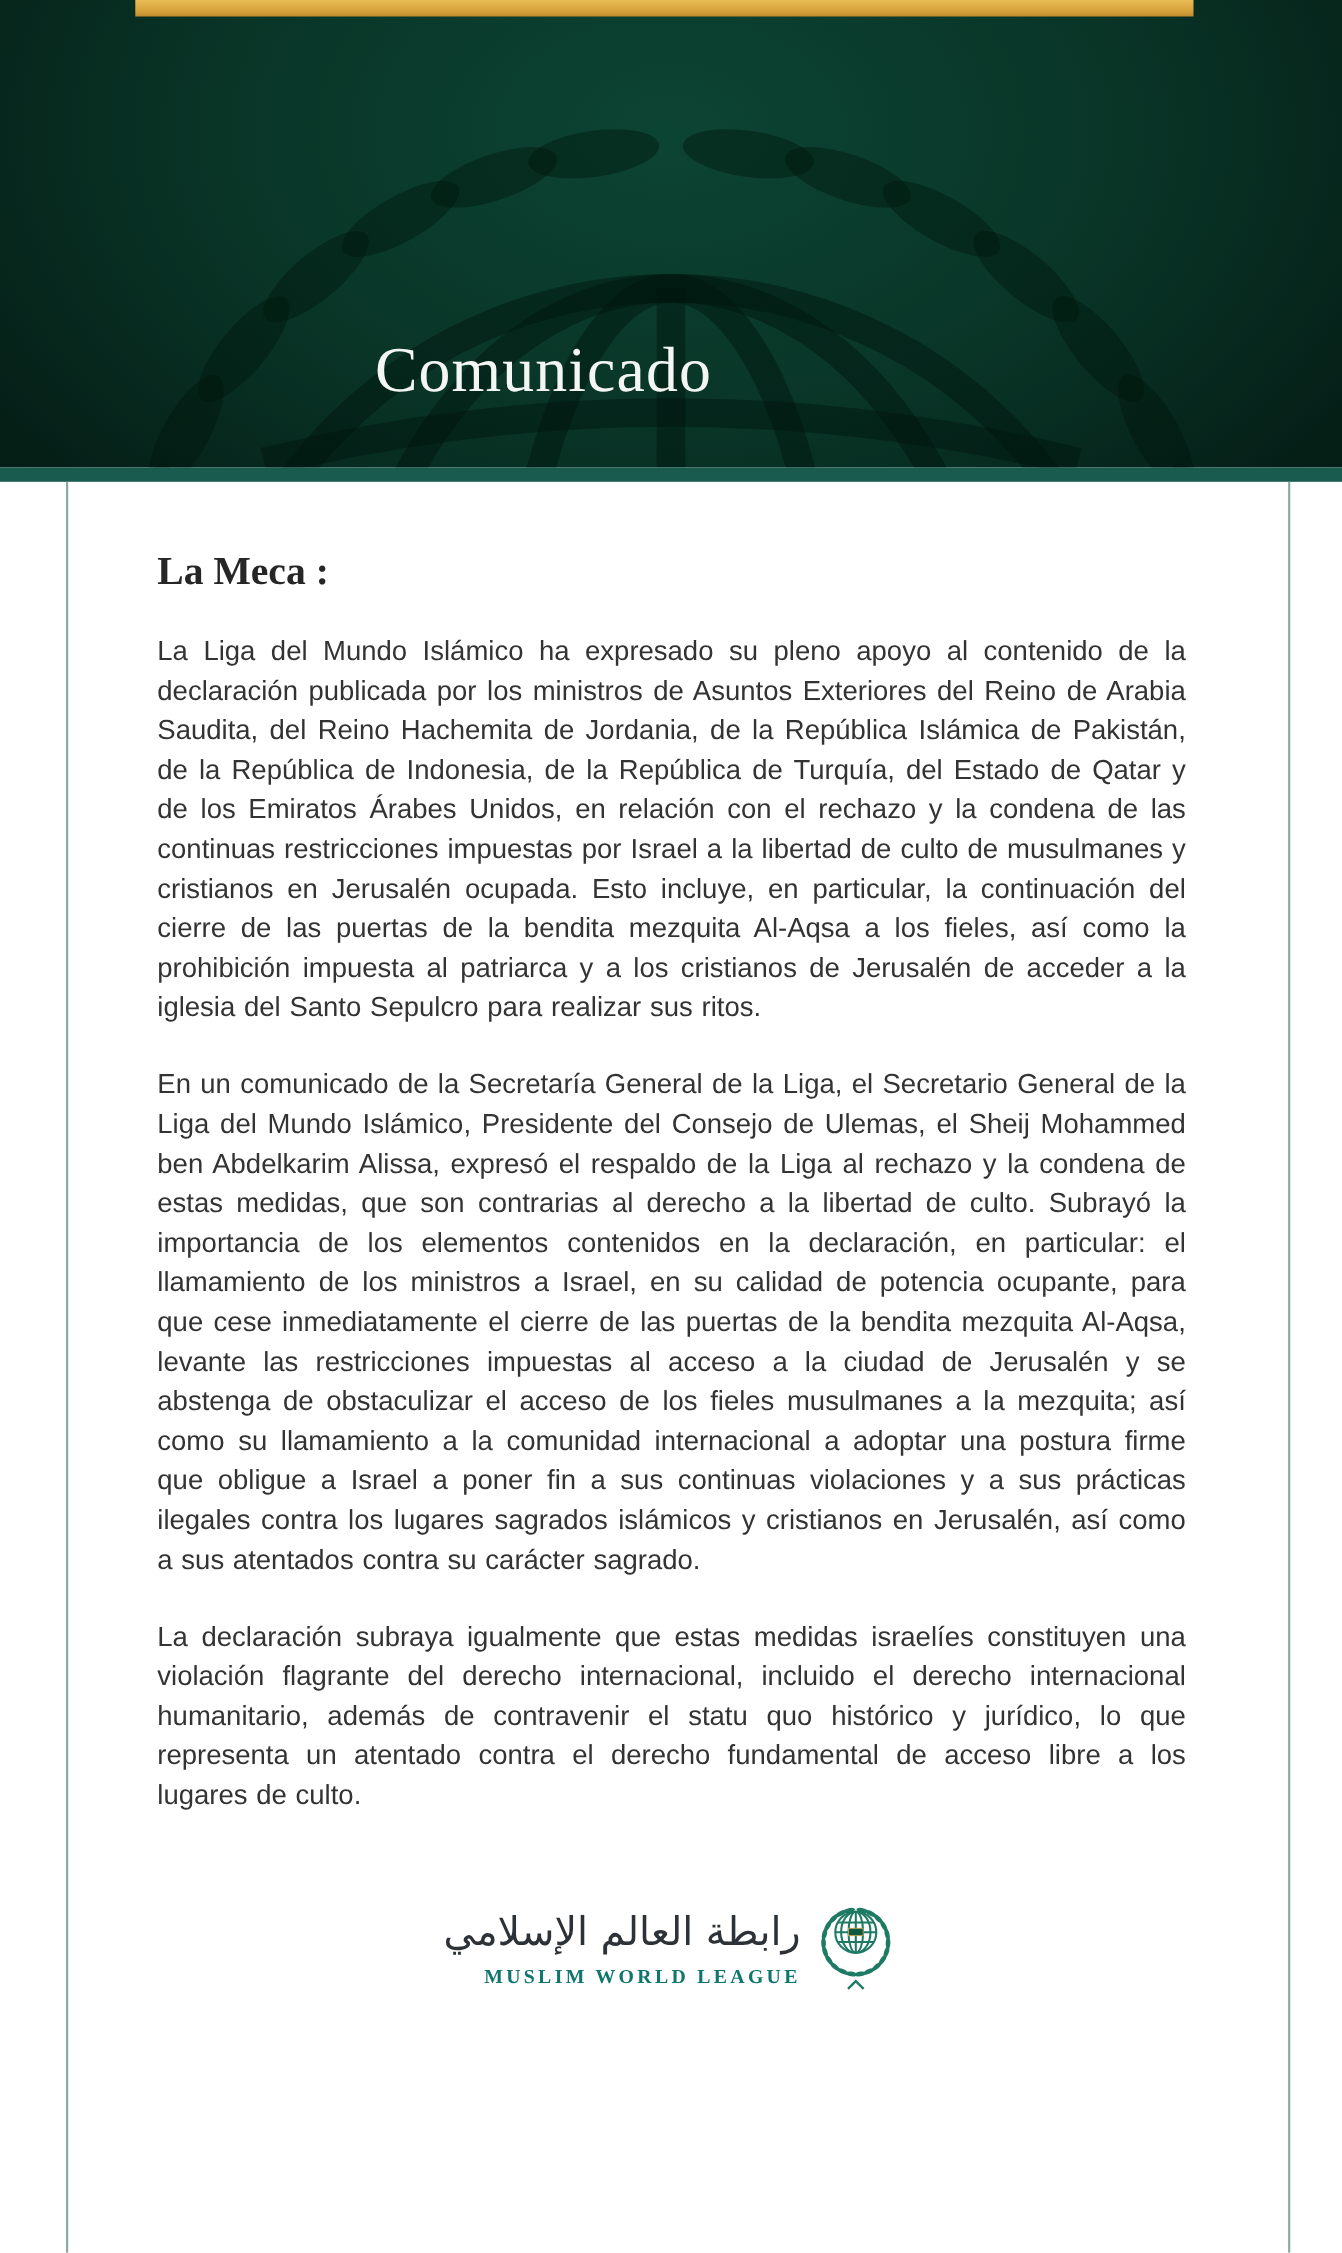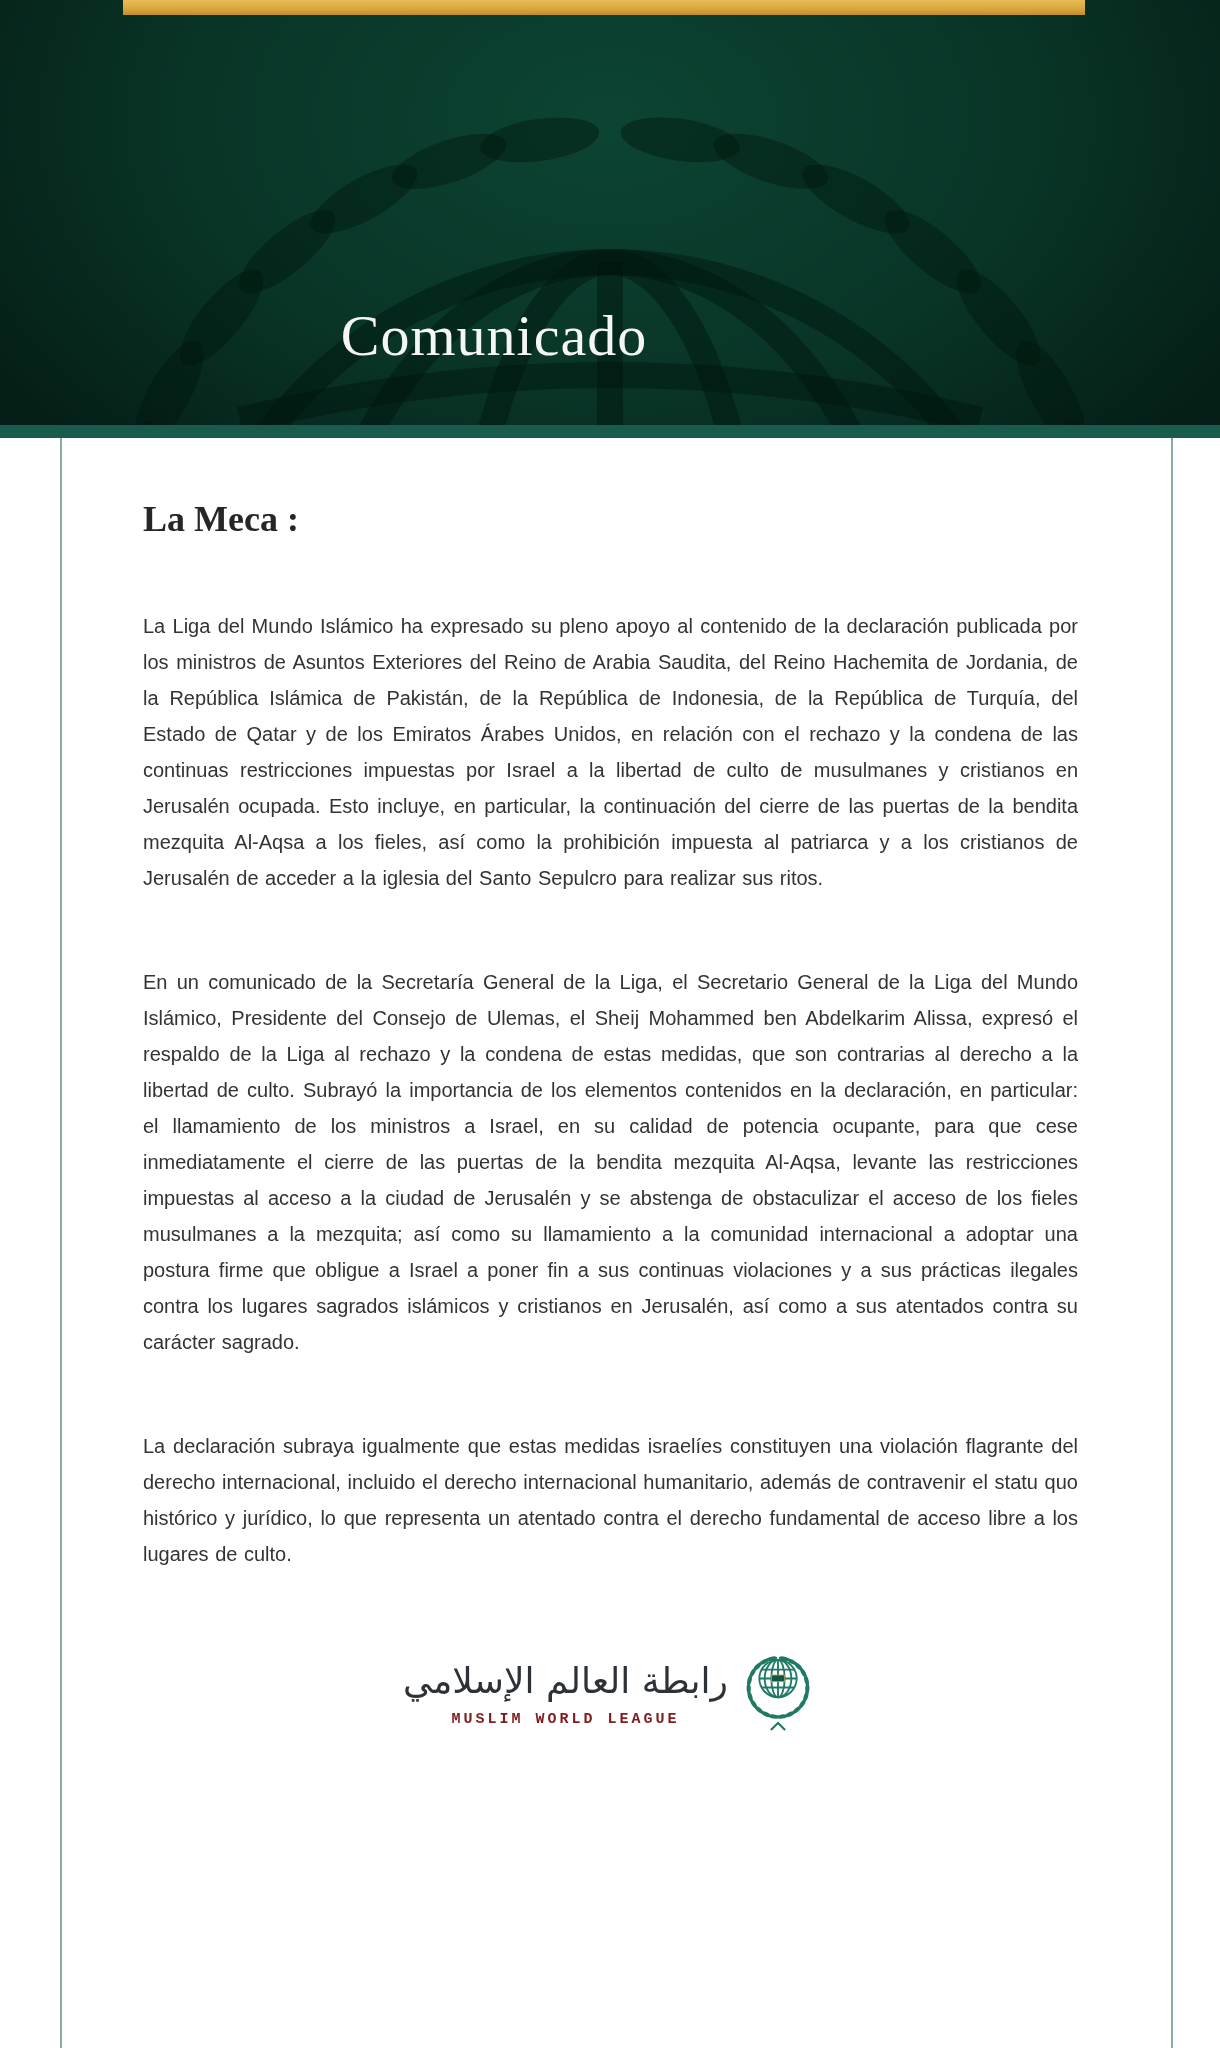--- a/index.html
+++ b/index.html
@@ -47,45 +47,45 @@
   .content {
     position:absolute; left:143px; top:438px; width:935px;
   }
   .dateline {
     margin-top:60px;
     font-family:"Liberation Serif", serif;
     font-size:36px; font-weight:700;
     color:#262626;
   }
   .body-text p {
-    margin-top:68px;
-    font-size:20px; line-height:36px;
+    margin-top:34px;
+    font-size:25px; line-height:36px;
     text-align:justify;
     color:#333333;
     word-spacing:1px;
   }
 
   
   .logo {
     margin-top:66px;
     display:flex; align-items:center; justify-content:center;
     gap:10px;
   }
-  .logo-text { display:flex; flex-direction:column; align-items:center; }
+  .logo-text { display:flex; flex-direction:column; align-items:flex-end; }
   .logo-arabic {
     font-family:"DejaVu Sans", sans-serif;
     font-size:36px; line-height:52px;
     color:#2c3237;
     direction:rtl;
   }
   .logo-latin {
     margin-top:4px;
-    font-family:Liberation Mono, monospace;
-    font-size:15px; font-weight:700; letter-spacing:3px;
-    color:#7f1d1d;
+    font-family:Liberation Serif, serif;
+    font-size:18px; font-weight:700; letter-spacing:3px;
+    color:#0f766e;
     white-space:nowrap;
   }
 </style>
 </head>
 <body>
 
 <div class="header">
   <svg class="watermark" width="1220" height="425" viewBox="0 0 1220 425">
     <g fill="none" stroke="#01150d" stroke-opacity="0.45" stroke-width="26">
       <circle cx="610" cy="690" r="428"></circle>

